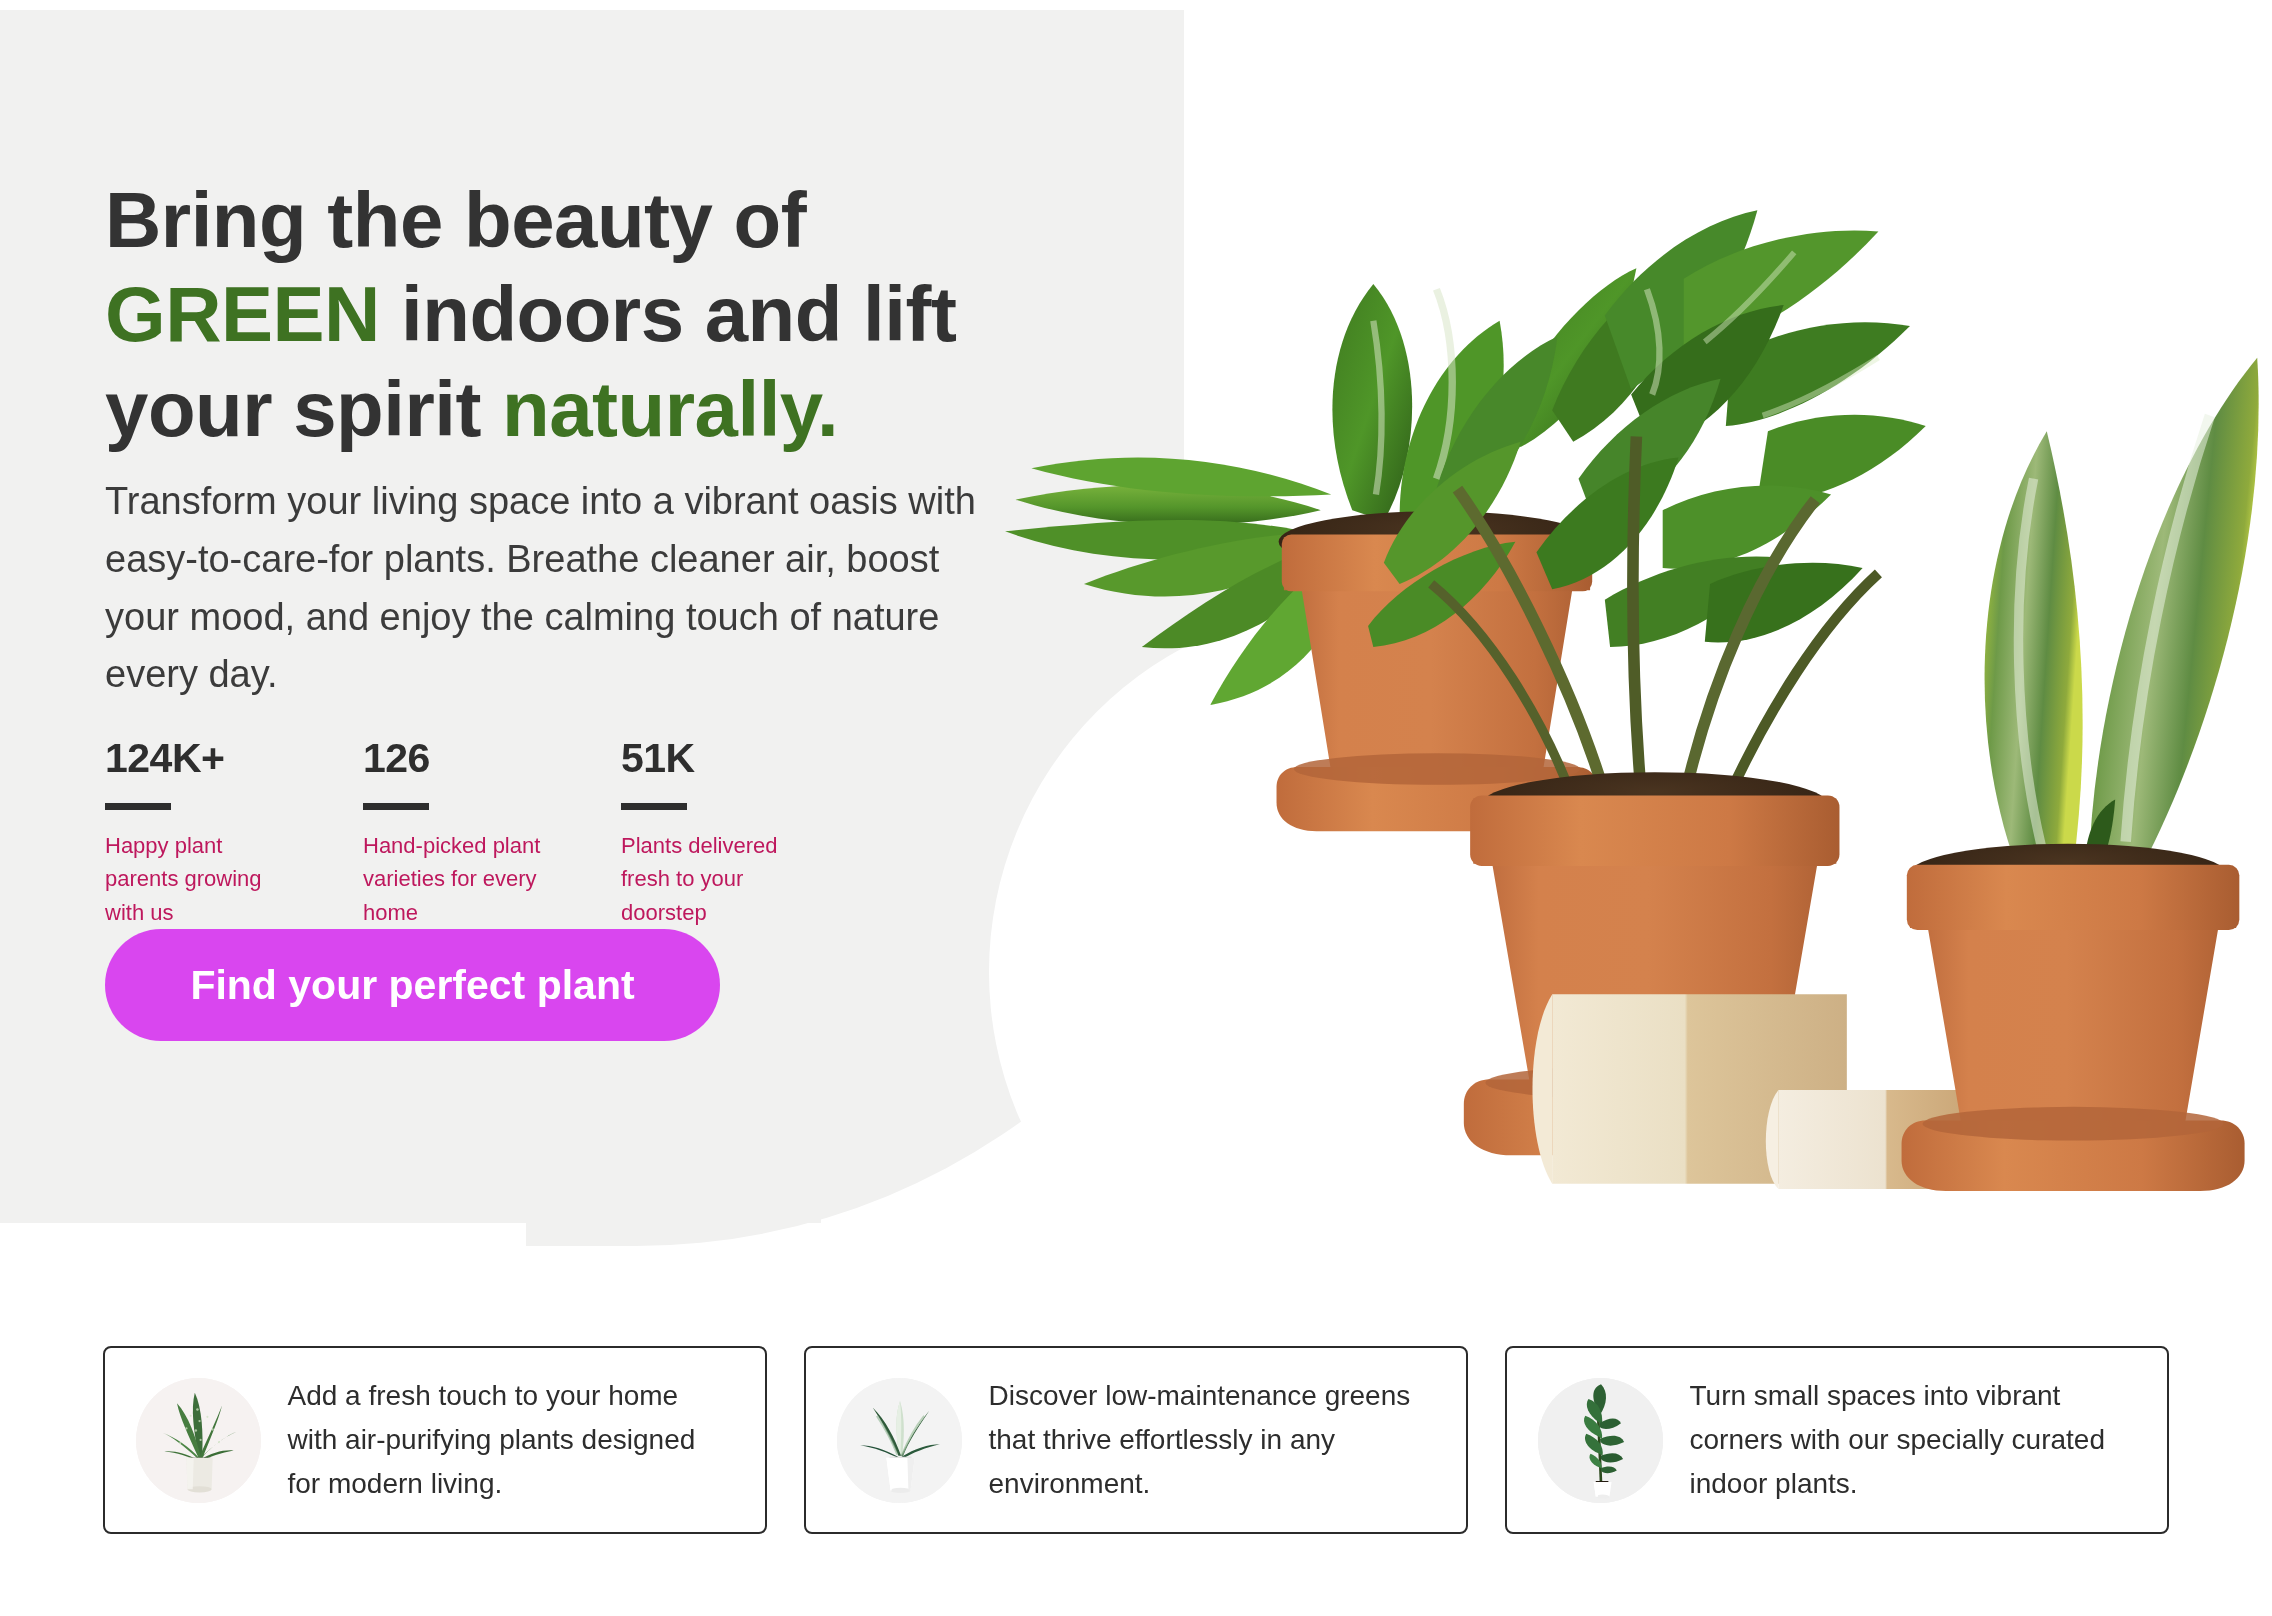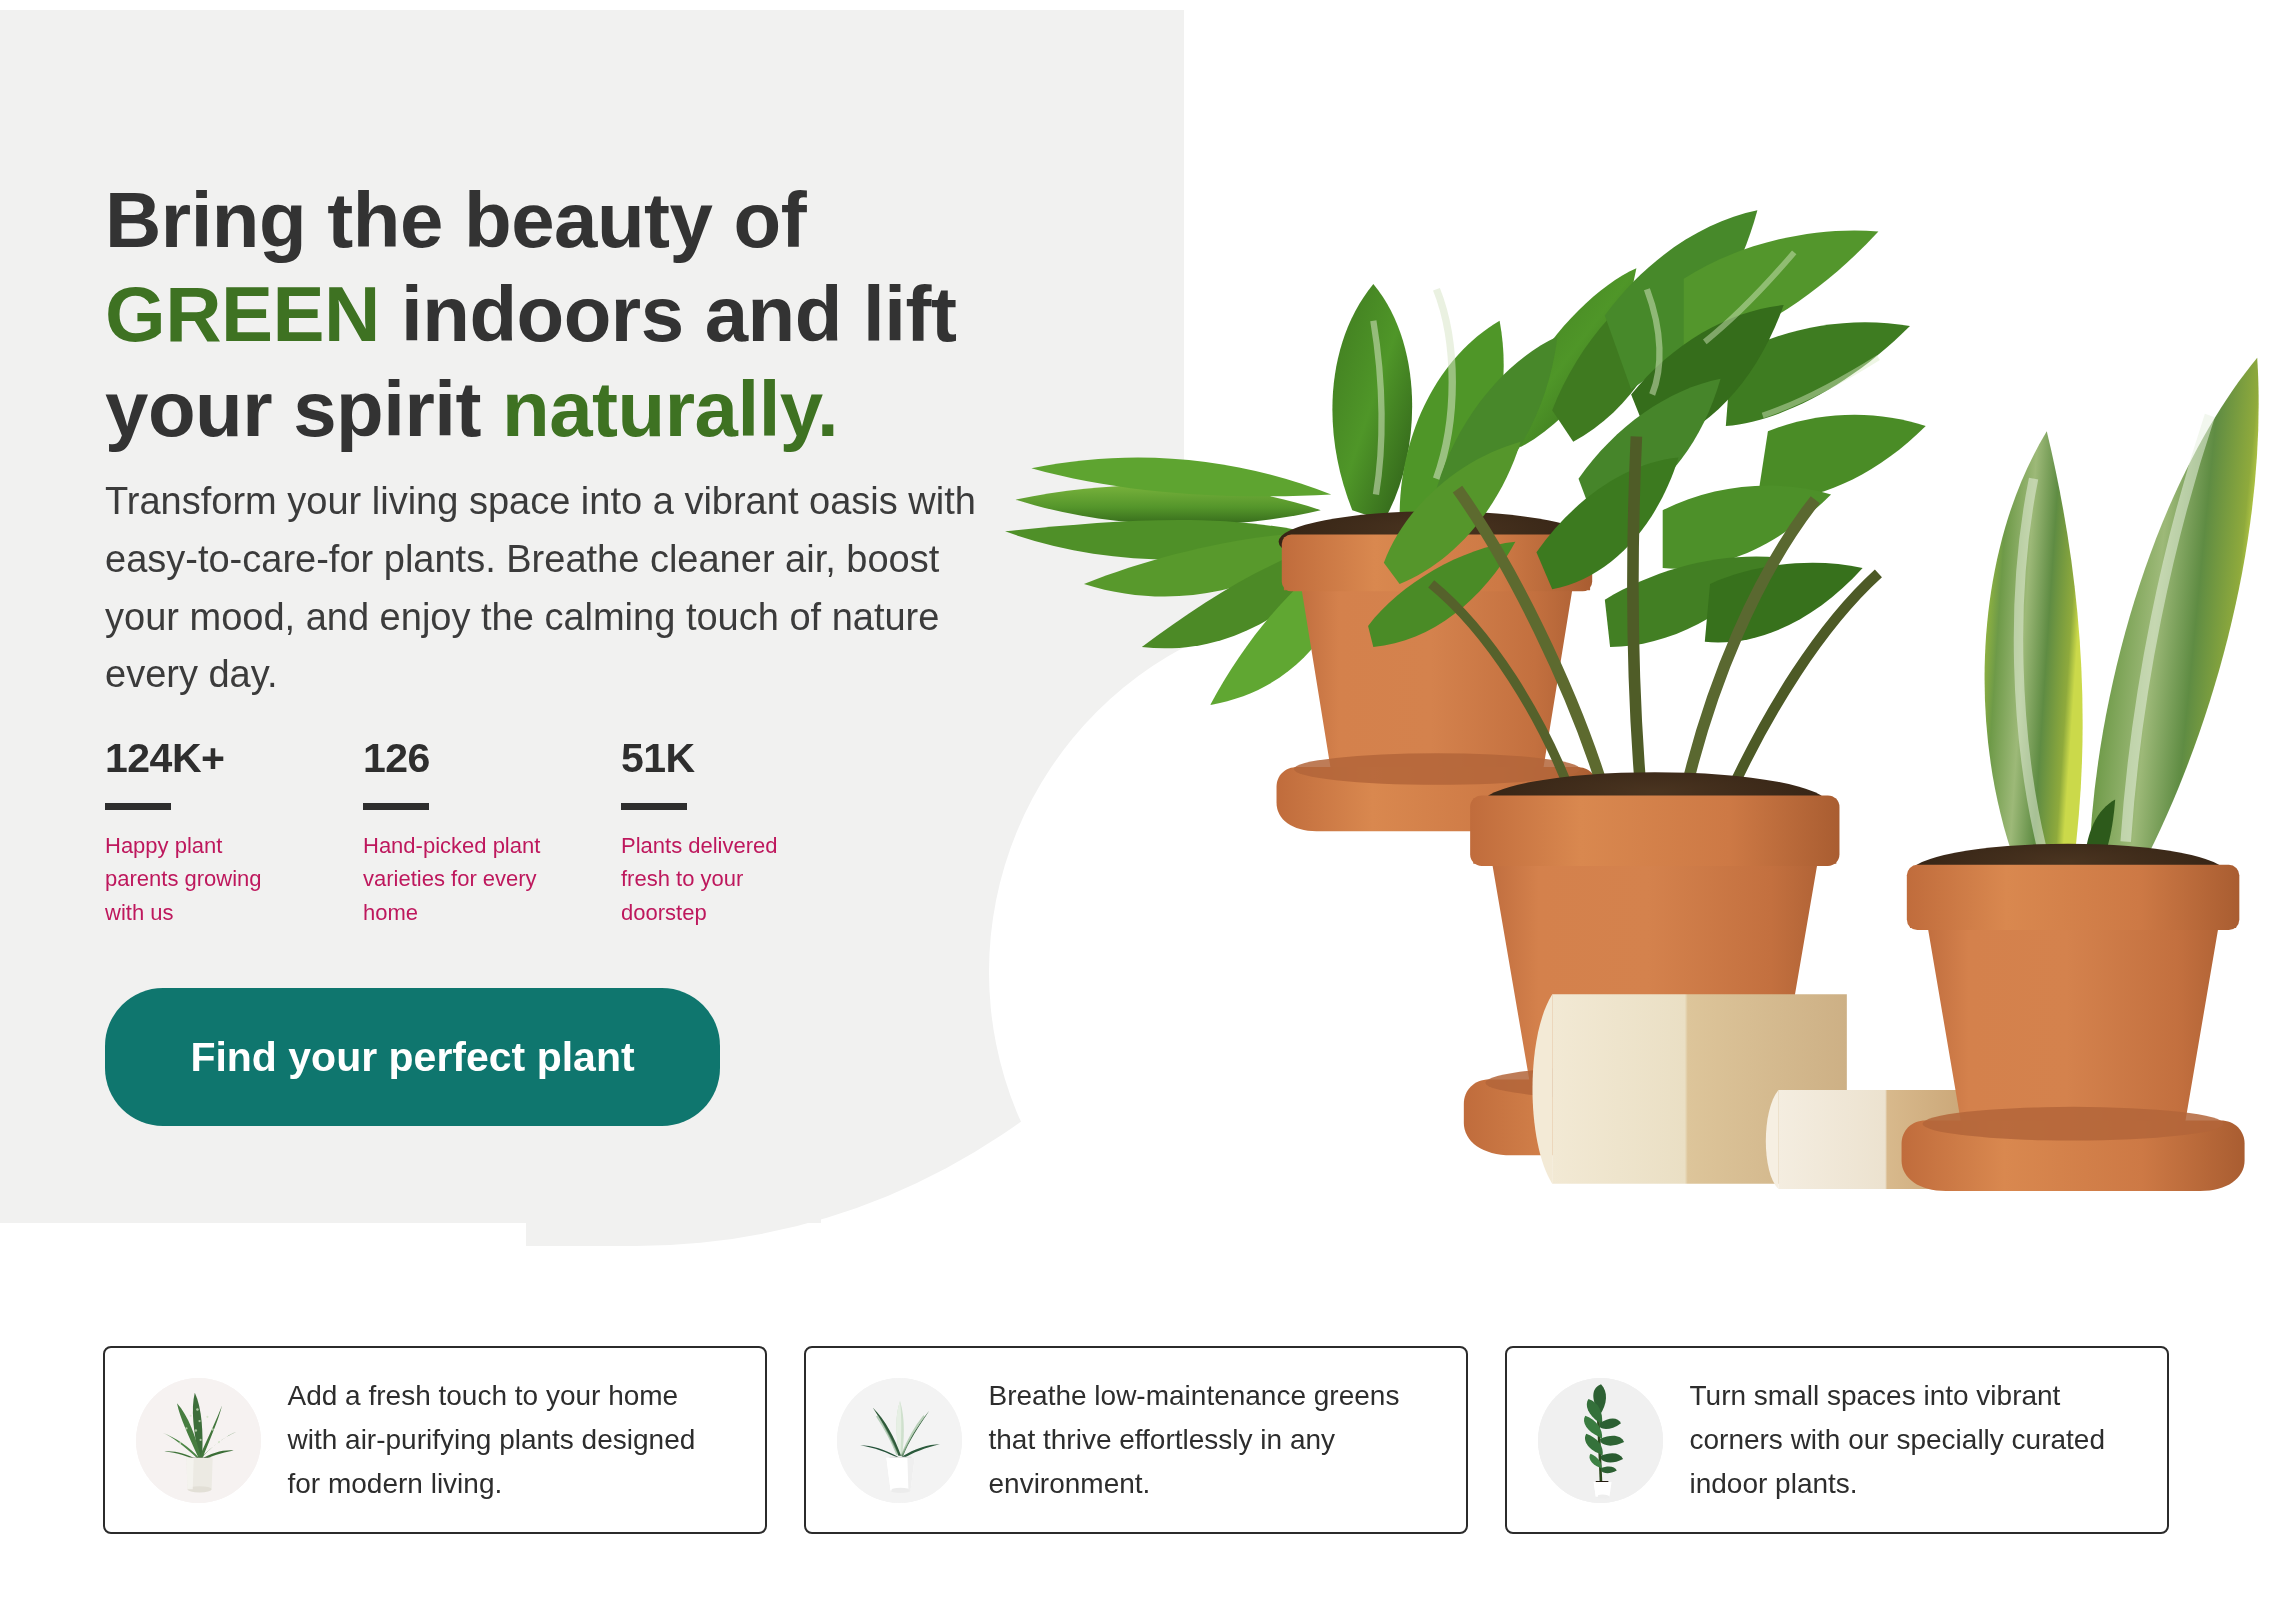--- a/index.html
+++ b/index.html
@@ -56,23 +56,23 @@
   }
 
   .stats{ display:flex; margin-top:31px; }
   .stat{ width:258px; }
   .stat-num{ font-size:41px; font-weight:bold; color:#2e2e2e; letter-spacing:-0.5px; }
   .stat-rule{ width:66px; height:6.8px; background:#2e2e2e; margin:21px 0 19px 0; }
   .stat-desc{ font-size:22px; line-height:1.52; color:#be185d; width:179px; }
 
   .cta{
     display:inline-flex; align-items:center; justify-content:center;
-    margin-top:59px; margin-left:0;
-    width:615px; height:138px;
-    background:#0f766e; color:#ffffff;
+    margin-left:0;
+    width:615px; height:112px;
+    background:#d946ef; color:#ffffff;
     border:none; border-radius:58px;
     font-family:"Liberation Sans", sans-serif;
     font-size:41px; font-weight:bold; cursor:pointer;
   }
 
   
   .hero-photo{ position:absolute; left:984px; top:174px; width:1289px; height:1026px; z-index:4; }
 
   
   .cards{
@@ -335,21 +335,21 @@
             <path d="M124,146 C136,116 150,92 166,72" stroke="#9fc0a0" stroke-width="4" fill="none" opacity="0.7"></path>
             <path d="M115,146 C104,118 92,96 76,72" stroke="#8fb595" stroke-width="4" fill="none" opacity="0.6"></path>
             <path d="M100,150 L142,150 L142,156 L100,156 Z" fill="#d8d8d8"></path>
             <path d="M94,152 L148,152 L140,214 L102,214 Z" fill="#ffffff"></path>
             <ellipse cx="121" cy="214" rx="19" ry="5" fill="#ececec"></ellipse>
             <path d="M94,152 L108,152 L104,214 L102,214 Z" fill="#ffffff"></path>
             <path d="M134,152 L148,152 L140,214 L136,214 Z" fill="#efefef"></path>
           </g>
         </svg>
       </div>
-      <div class="card-text">Breathe low-maintenance greens that thrive effortlessly in any environment.</div>
+      <div class="card-text">Discover low-maintenance greens that thrive effortlessly in any environment.</div>
     </div>
 
     <div class="card">
       <div class="card-thumb b3">
         <svg viewBox="0 0 238 238" width="125" height="125">
           <rect width="238" height="238" fill="#f0f0f0"></rect>
           <g>
             <path d="M120,200 C118,160 116,110 114,60" stroke="#2c4a1e" stroke-width="5" fill="none"></path>
             <path d="M114,62 C100,36 104,18 120,12 C134,26 132,50 118,70 Z" fill="#2d6033"></path>
             <path d="M115,84 C96,70 88,52 96,40 C116,46 124,66 122,88 Z" fill="#34703a"></path>

